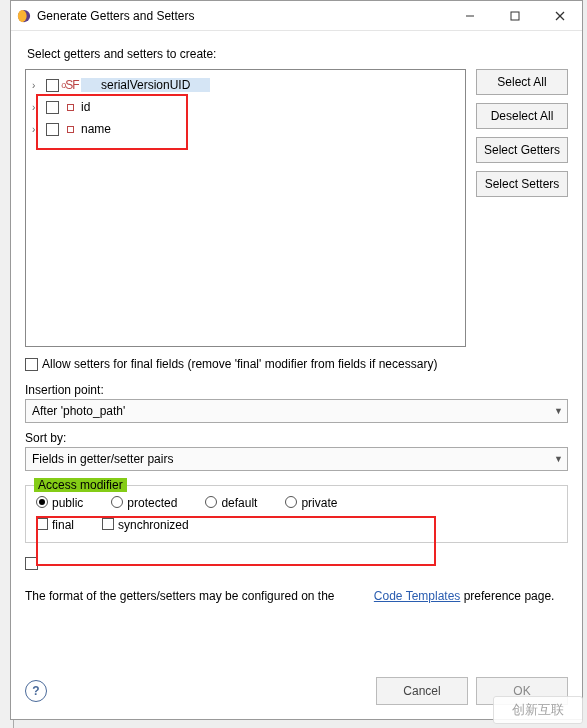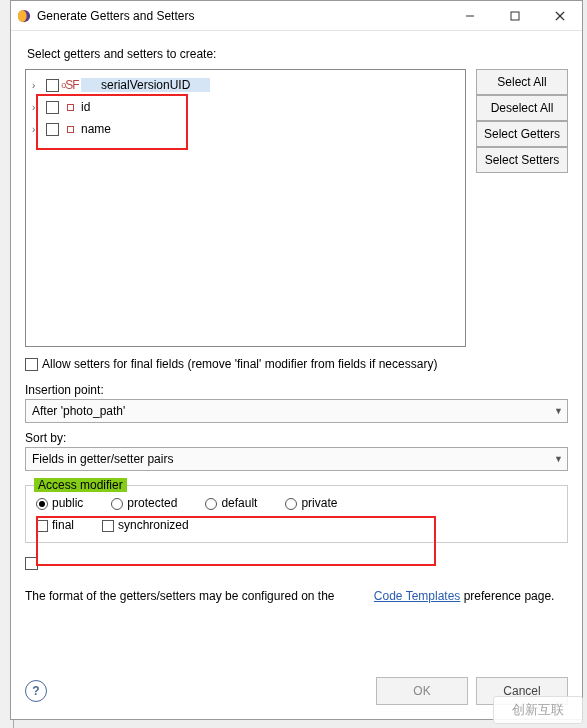--- a/index.html
+++ b/index.html
@@ -16,30 +16,30 @@
   .tree { flex: 1; height: 278px; border: 1px solid #888; background: #fff; padding: 4px 0; }
   .tree-item { display: flex; align-items: center; height: 22px; padding-left: 6px; gap: 4px; }
   .expand { width: 10px; color: #666; font-size: 10px; cursor: default; }
   .chk { width: 13px; height: 13px; border: 1px solid #555; background: #fff; }
   .f-icon { width: 14px; height: 14px; display: flex; align-items: center; justify-content: center; }
   .f-icon.sf { font-size: 9px; color: #b44; letter-spacing: -1px; }
   .f-icon.sq { width: 7px; height: 7px; border: 1px solid #b44; }
   .tree-label { color: #000; }
   .tree-item.sel .tree-label { background: #d5e5f5; padding: 0 20px; }
   .red-box { position: absolute; border: 2px solid #e22; pointer-events: none; }
-  .side-buttons { display: flex; flex-direction: column; width: 92px; }
+  .side-buttons { display: flex; flex-direction: column; gap: 8px; width: 92px; }
   .std-btn { height: 26px; border: 1px solid #aaa; background: #f3f3f3; display: flex; align-items: center; justify-content: center; cursor: default; }
   .check-row { display: flex; align-items: center; gap: 4px; margin: 10px 0 4px 0; }
   .label { margin: 8px 0 2px 0; }
   .combo { height: 24px; border: 1px solid #aaa; background: #fafafa; display: flex; align-items: center; justify-content: space-between; padding: 0 4px 0 6px; }
   .combo .arrow { font-size: 9px; color: #555; }
   .group { border: 1px solid #ccc; padding: 6px 10px 10px 10px; margin-top: 6px; position: relative; }
   .group-title { position: absolute; top: -8px; left: 8px; background: #84cc16; padding: 0 4px; }
   .radio-row, .check-row2 { display: flex; align-items: center; gap: 28px; margin-top: 4px; }
-  .radio, .ckb { display: flex; align-items: flex-end; gap: 4px; }
+  .radio, .ckb { display: flex; align-items: flex-start; gap: 4px; }
   .radio-circle { width: 12px; height: 12px; border: 1px solid #555; border-radius: 50%; display: flex; align-items: center; justify-content: center; }
   .radio-dot { width: 6px; height: 6px; background: #000; border-radius: 50%; }
   .ckb-box { width: 12px; height: 12px; border: 1px solid #555; }
   .note { margin-top: 14px; line-height: 1.4; }
   .note a { color: #2a5db0; text-decoration: underline; margin-left: 36px; }
   .bottom { margin-top: auto; display: flex; align-items: center; gap: 8px; padding-top: 12px; }
   .help { width: 22px; height: 22px; border: 1.5px solid #4a6a9a; border-radius: 50%; display: flex; align-items: center; justify-content: center; color: #4a6a9a; font-weight: bold; }
   .bottom .spacer { flex: 1; }
   .btn2 { width: 92px; height: 28px; border: 1px solid #bbb; background: #f3f3f3; display: flex; align-items: center; justify-content: center; color: #888; }
   .logo { position: absolute; right: 4px; bottom: 4px; width: 90px; height: 28px; background: #fff; border: 1px solid #ddd; display: flex; align-items: center; justify-content: center; color: #999; font-size: 13px; border-radius: 3px; opacity: 0.9; }
@@ -169,22 +169,22 @@
       <span class="chk"></span>
     </div>
 
     <div class="note">
       <span>The format of the getters/setters may be configured on the </span><a href="#">Code Templates</a><span> preference page.</span>
     </div>
 
     <div class="bottom">
       <div class="help">?</div>
       <div class="spacer"></div>
+      <div class="btn2" style="color:#444">Cancel</div>
       <div class="btn2">OK</div>
-      <div class="btn2" style="color:#444">Cancel</div>
     </div>
   </div>
 </div>
 
 <div class="red-box" style="left:36px; top:94px; width:152px; height:56px"></div>
 <div class="red-box" style="left:36px; top:516px; width:400px; height:50px"></div>
 
 <div class="logo">创新互联</div>
 
 </body></html>

